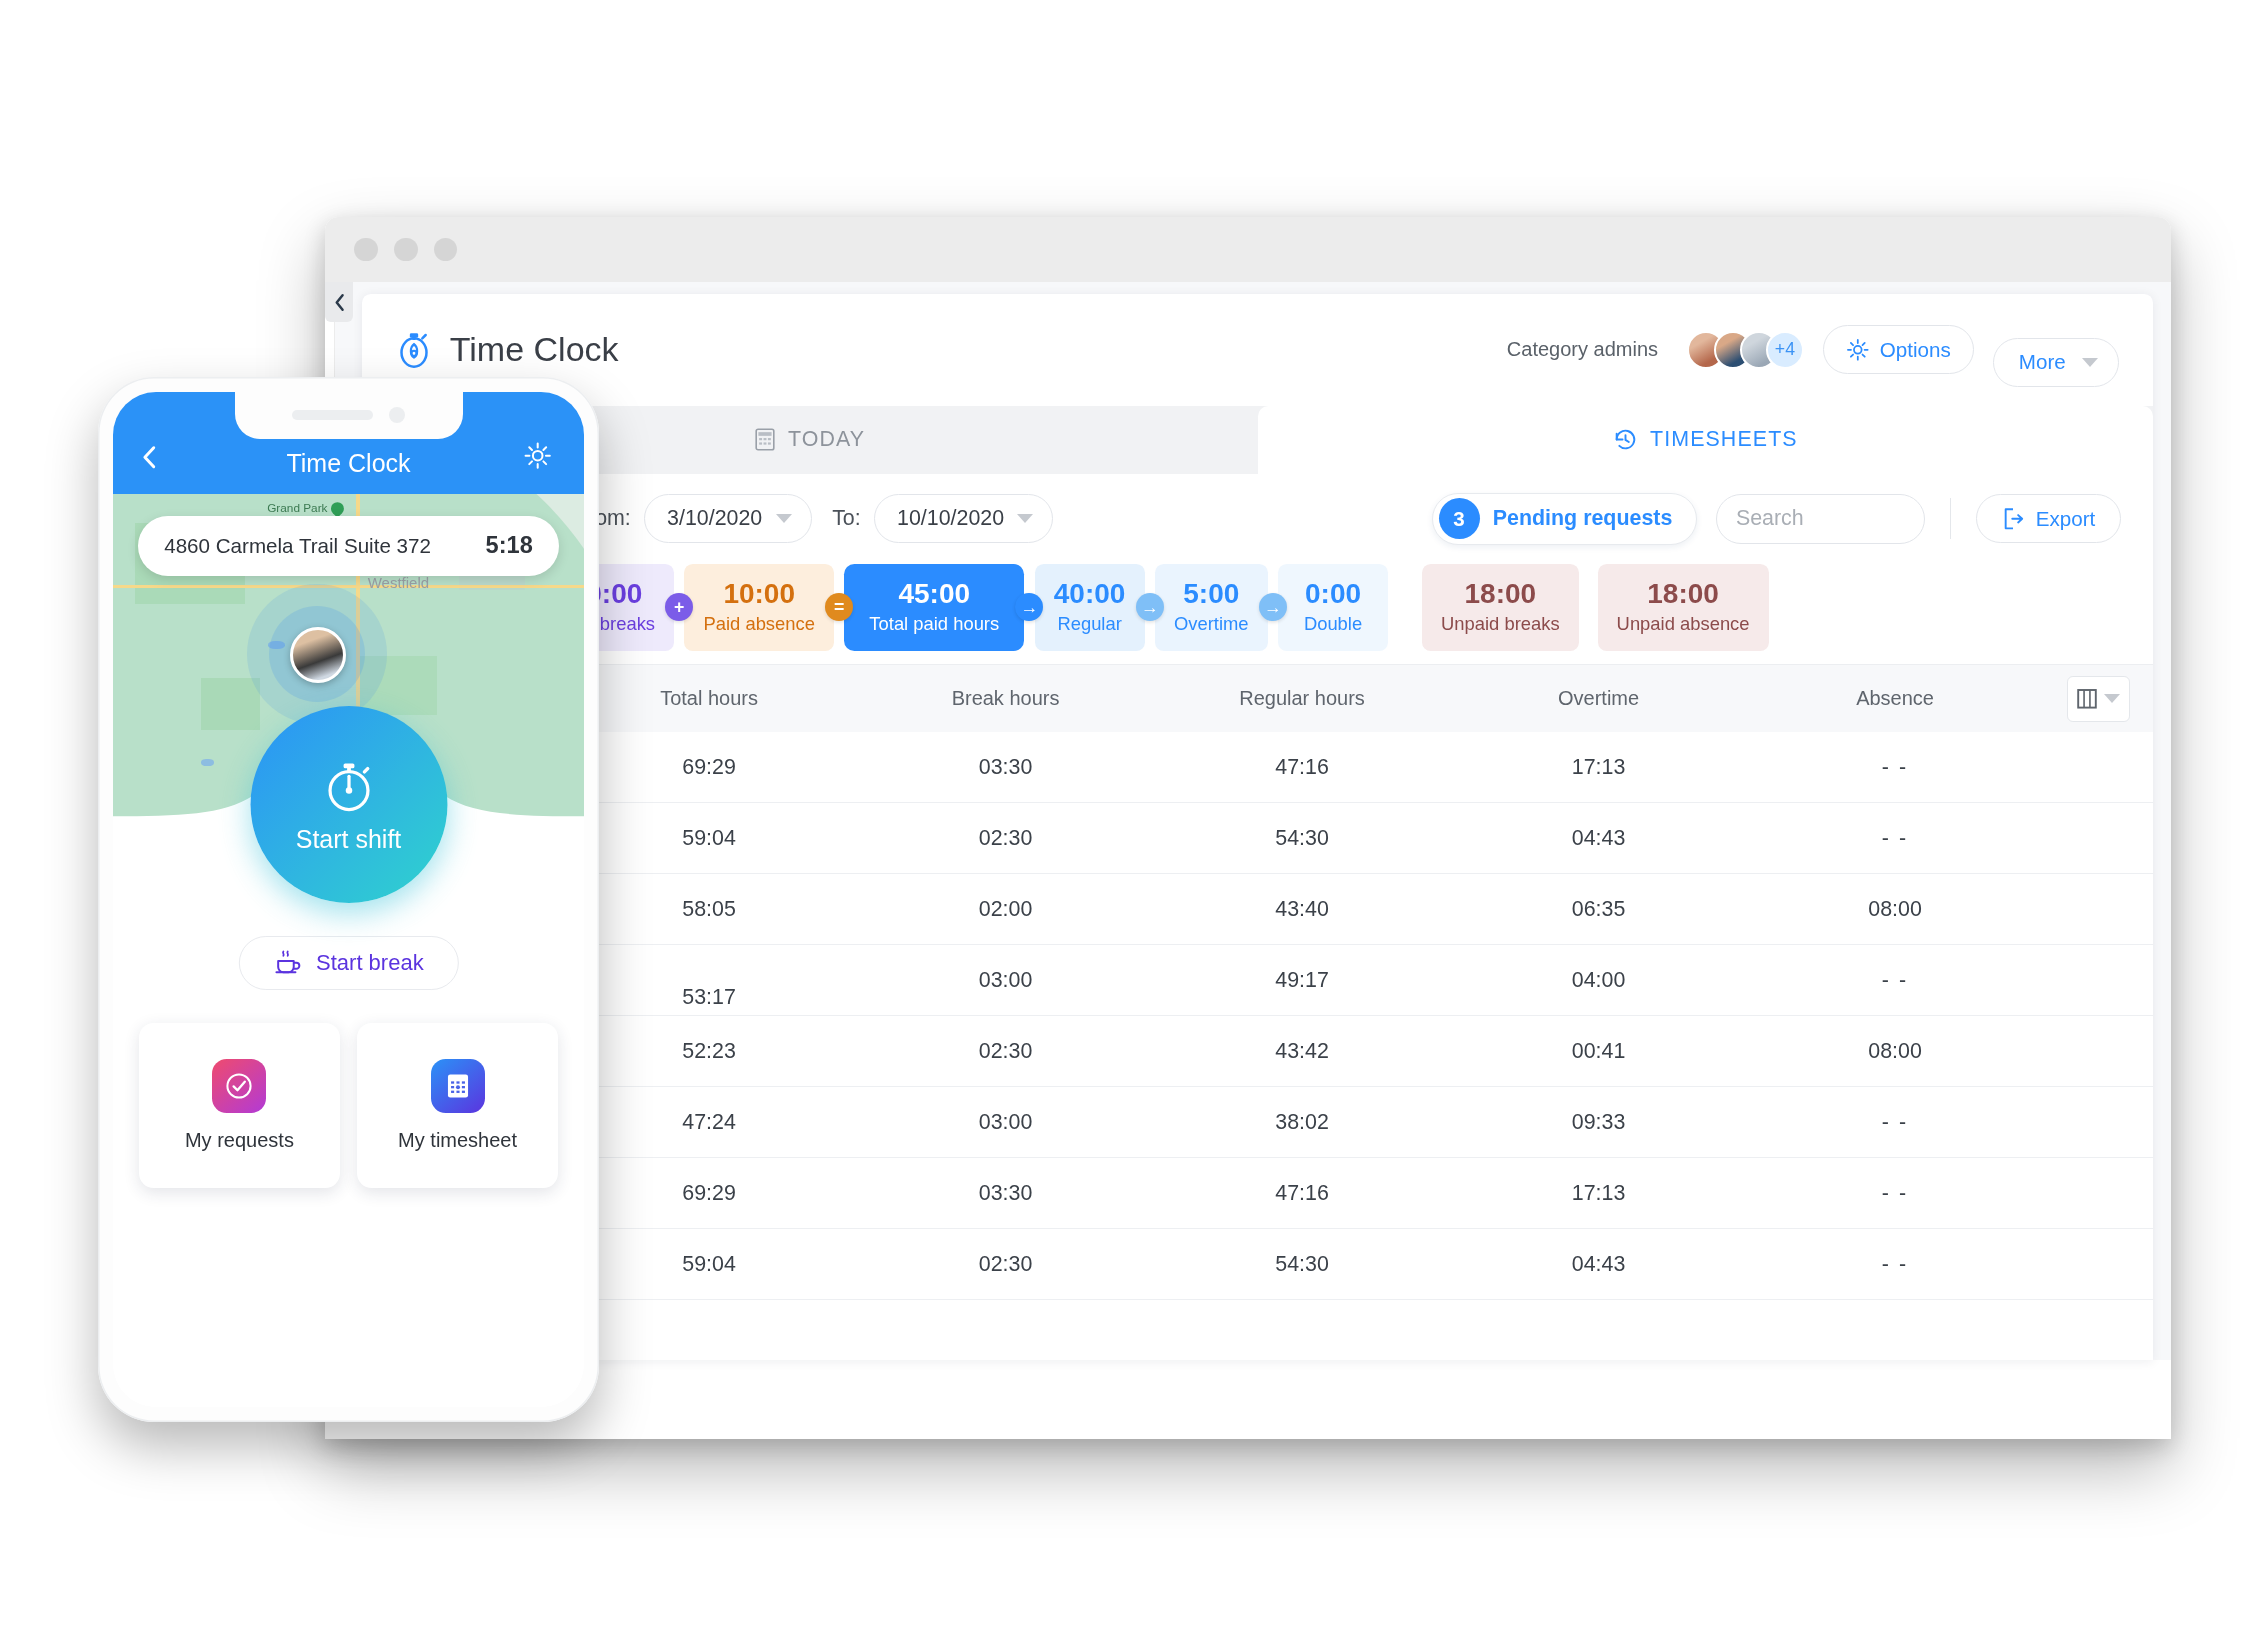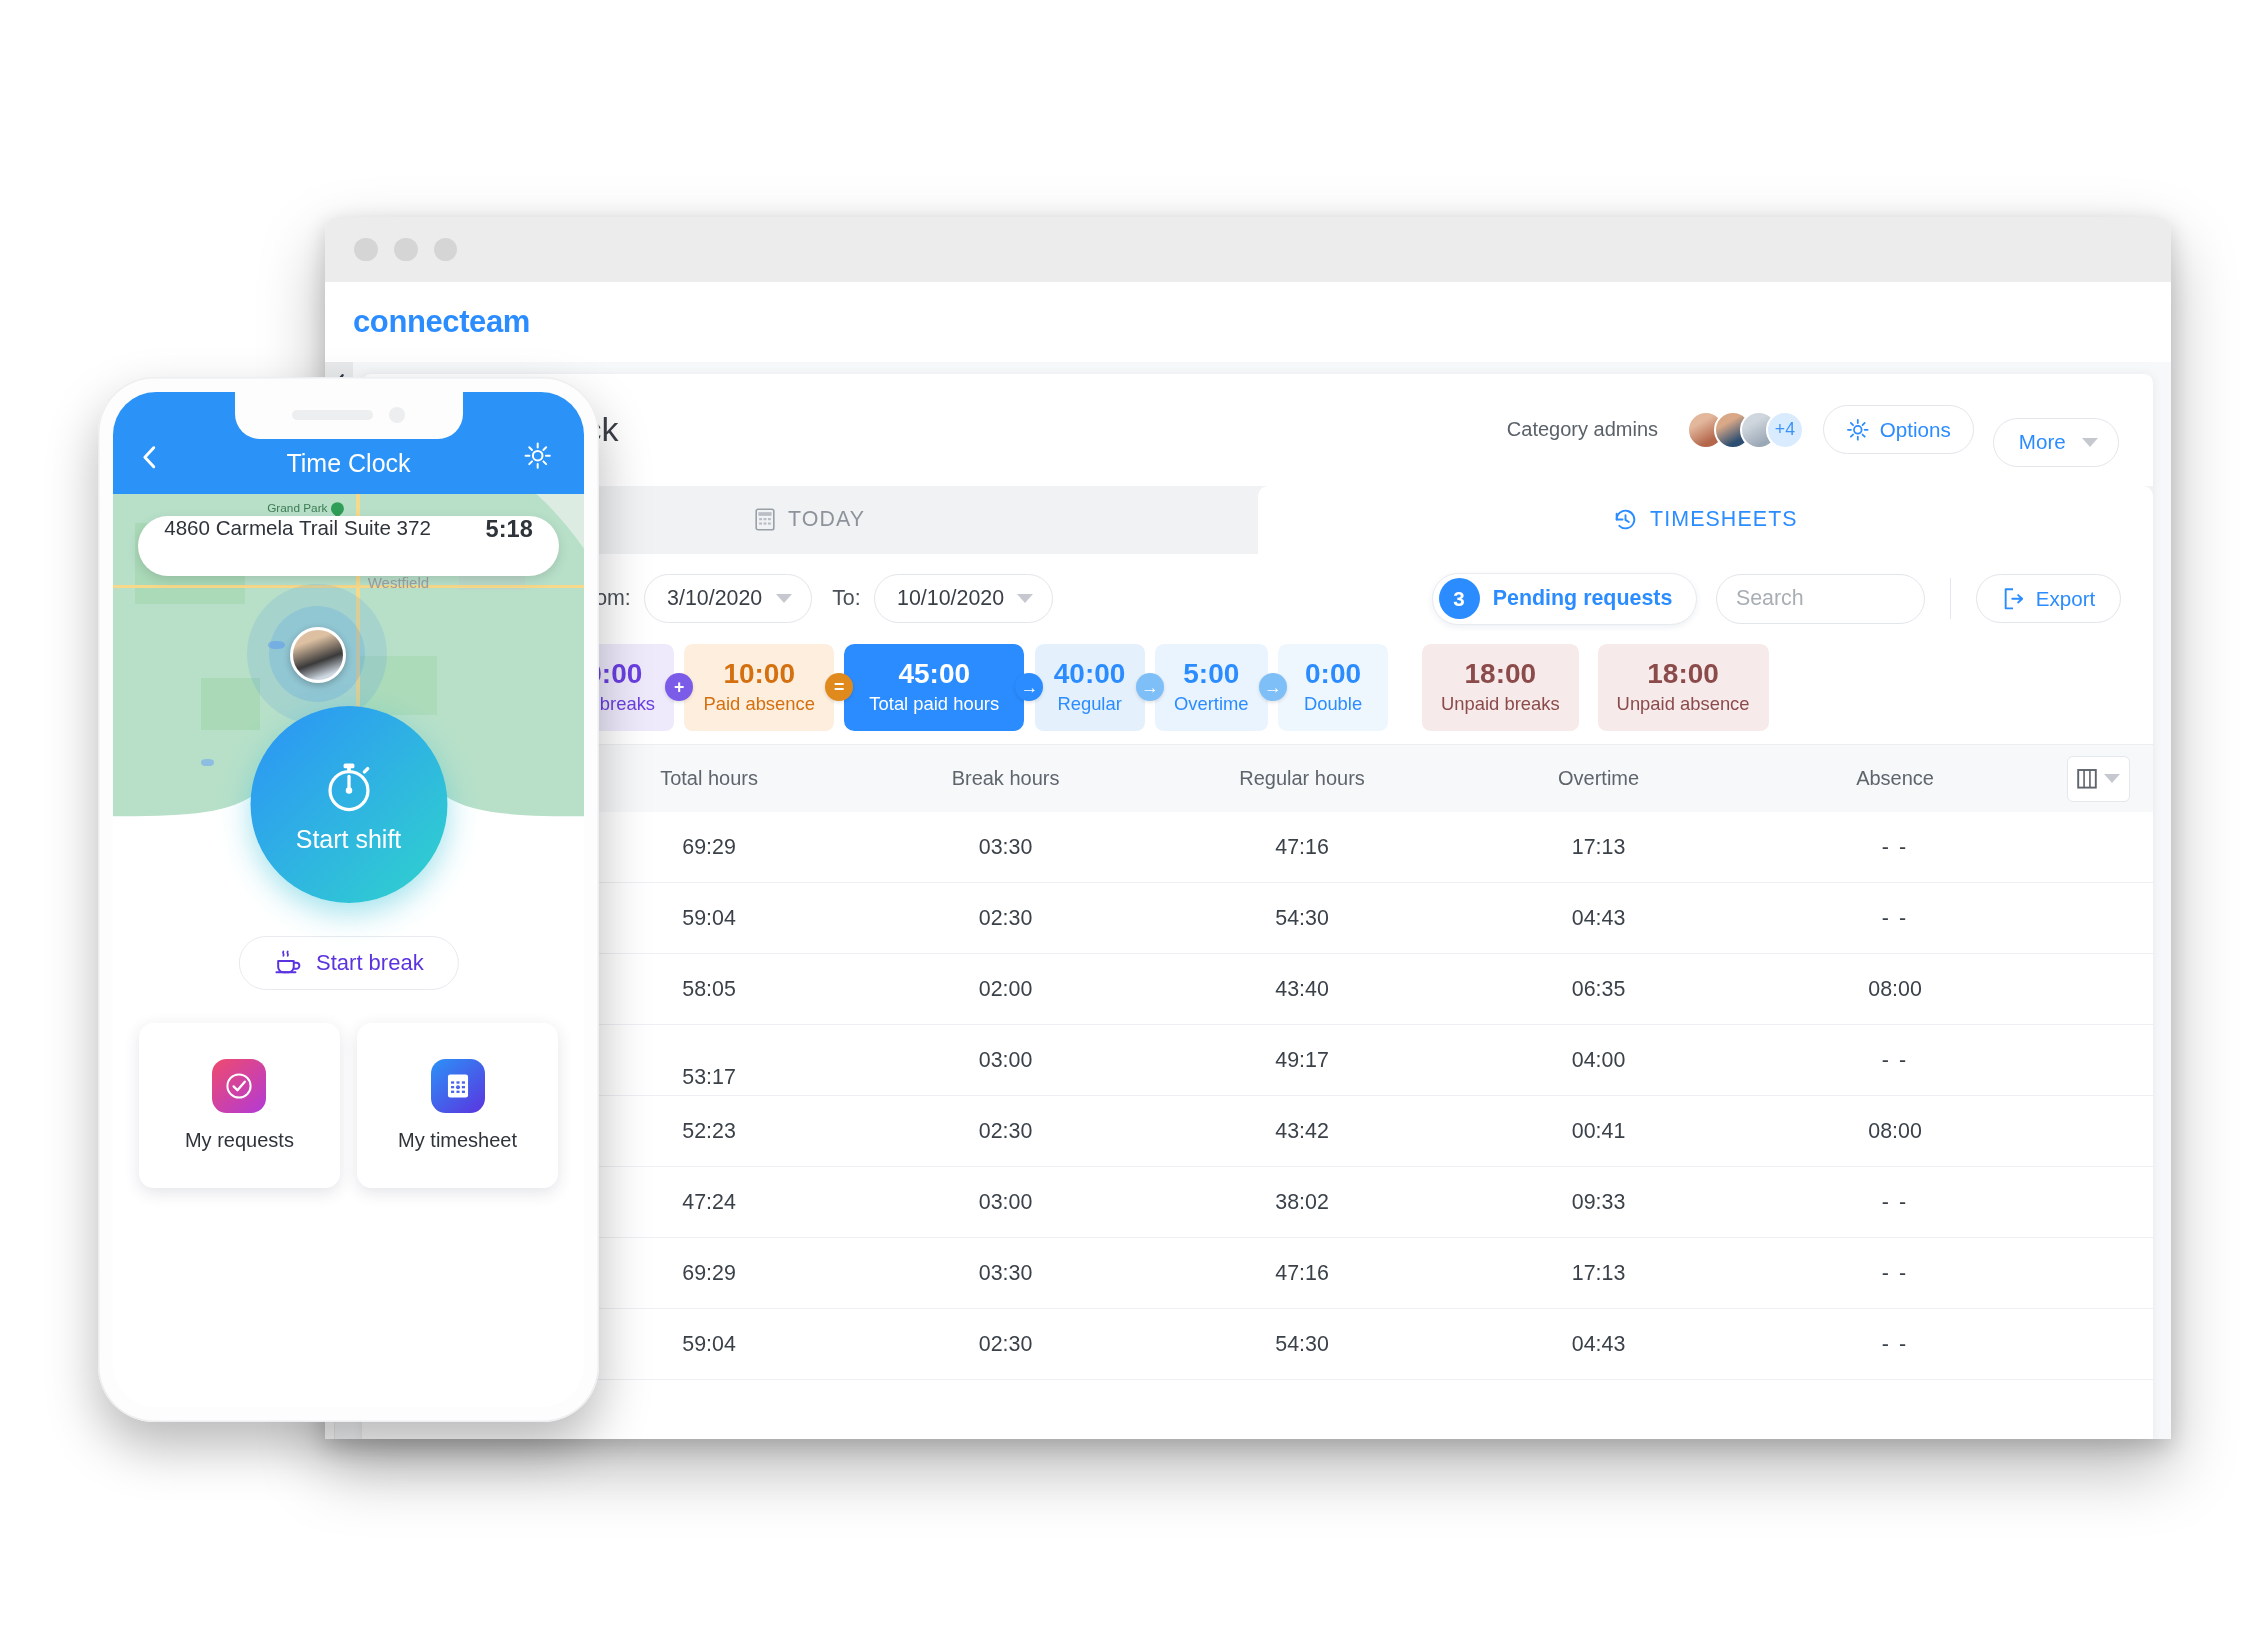--- a/index.html
+++ b/index.html
@@ -180,21 +180,21 @@
   #red-pin { position:absolute; left:203px; top:278px; width:19px;height:19px;border-radius:50% 50% 50% 0;
     transform:rotate(-45deg); background:#d93b2b; }
   #park-label { position:absolute; left:144px; top:7.4px; font-size:11.8px; color:#3c7a52; line-height:1.2;
     text-align:center; }
   #park-pin { position:absolute; left:218px; top:8.8px; width:13.3px;height:13.3px;border-radius:50% 50% 50% 0;
     transform:rotate(-45deg); background:#2f9e56; }
   #westfield-label { position:absolute; left:243px; top:80px; font-size:15px; color:#9aa0a6;padding-left:12px; }
 
   #addr-card {
     position:absolute; left:25px; top:22px; right:25px; height:60px; background:#fff;
-    border-radius:31px; display:flex; padding: 0 26.5px;
+    border-radius:31px; display:flex; align-items:center; padding: 0 26.5px;
     box-shadow:0 3.7px 11.8px rgba(0,0,0,.13); z-index:5;
   }
   #addr-text { font-size:20.6px; color:#2f343b; flex:1; }
   #addr-time { font-size:23.6px; color:#2f343b; font-weight:700; }
 
   #phone-lower { position:relative; flex:1; background:#fff; height: calc(100% - 102px - 324px); }
   #wave {
     position:absolute; top:-56px; left:0; width:100%; height:66px; overflow:hidden;
   }
   #start-shift {
@@ -226,23 +226,20 @@
 <div id="stage">
 
   <div id="browser-window">
 
     <div id="browser-titlebar">
       <span class="dot"></span>
       <span class="dot"></span>
       <span class="dot"></span>
     </div>
 
-    <div id="brandbar">
-      <span class="brand-logo">connecteam</span>
-    </div>
 
     <div id="app-body">
       <div id="left-rail">
         <div id="rail-collapse">
           <svg width="13.3" height="19" viewBox="0 0 18 26">
             <path d="M13 3 L5 13 L13 23" stroke="#2b3a4a" stroke-width="3.4" fill="none" stroke-linecap="round" stroke-linejoin="round"></path>
           </svg>
         </div>
       </div>
 

